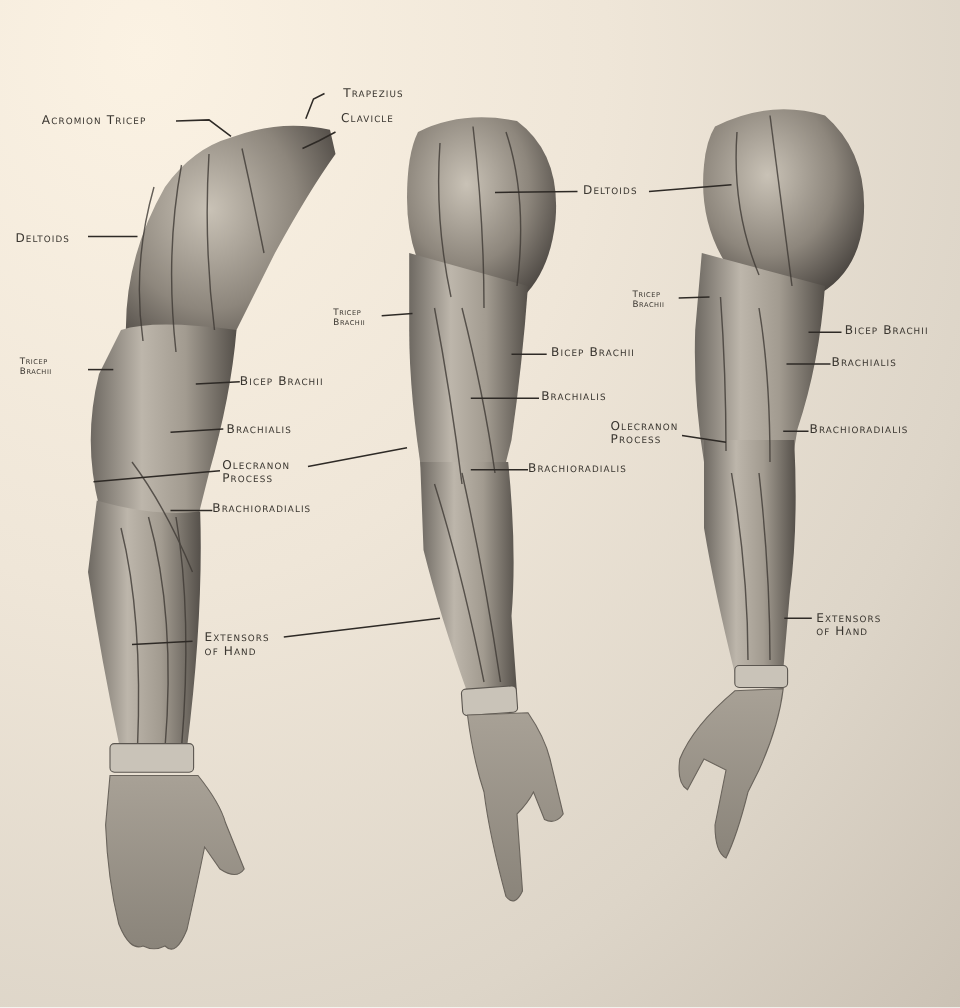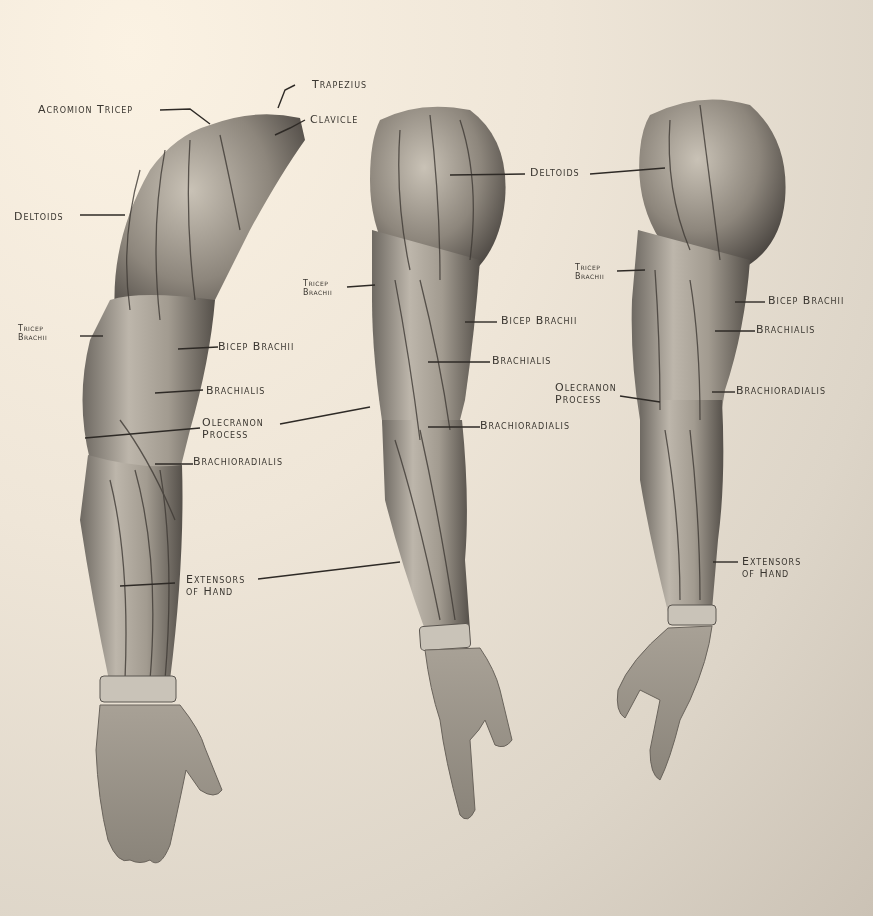--- a/index.html
+++ b/index.html
@@ -114,21 +114,21 @@
       <path d="M765 302 L735 302"></path>
       <path d="M755 331 L715 331"></path>
       <path d="M620 396 L660 402"></path>
       <path d="M735 392 L712 392"></path>
       <path d="M738 562 L713 562"></path>
     </g>
   </svg>
 
   <div class="lbl" style="left:312px;top:79px">Trapezius</div>
   <div class="lbl" style="left:38px;top:104px">Acromion Tricep</div>
-  <div class="lbl" style="left:310px;top:114px">Clavicle</div>
+  <div class="lbl" style="left:310px;top:102px">Clavicle</div>
   <div class="lbl" style="left:14px;top:211px">Deltoids</div>
   <div class="lbl sm" style="left:18px;top:324px">Tricep
 Brachii</div>
   <div class="lbl" style="left:218px;top:341px">Bicep Brachii</div>
   <div class="lbl" style="left:206px;top:385px">Brachialis</div>
   <div class="lbl" style="left:202px;top:417px">Olecranon
 Process</div>
   <div class="lbl" style="left:193px;top:456px">Brachioradialis</div>
   <div class="lbl" style="left:186px;top:574px">Extensors
 of Hand</div>

